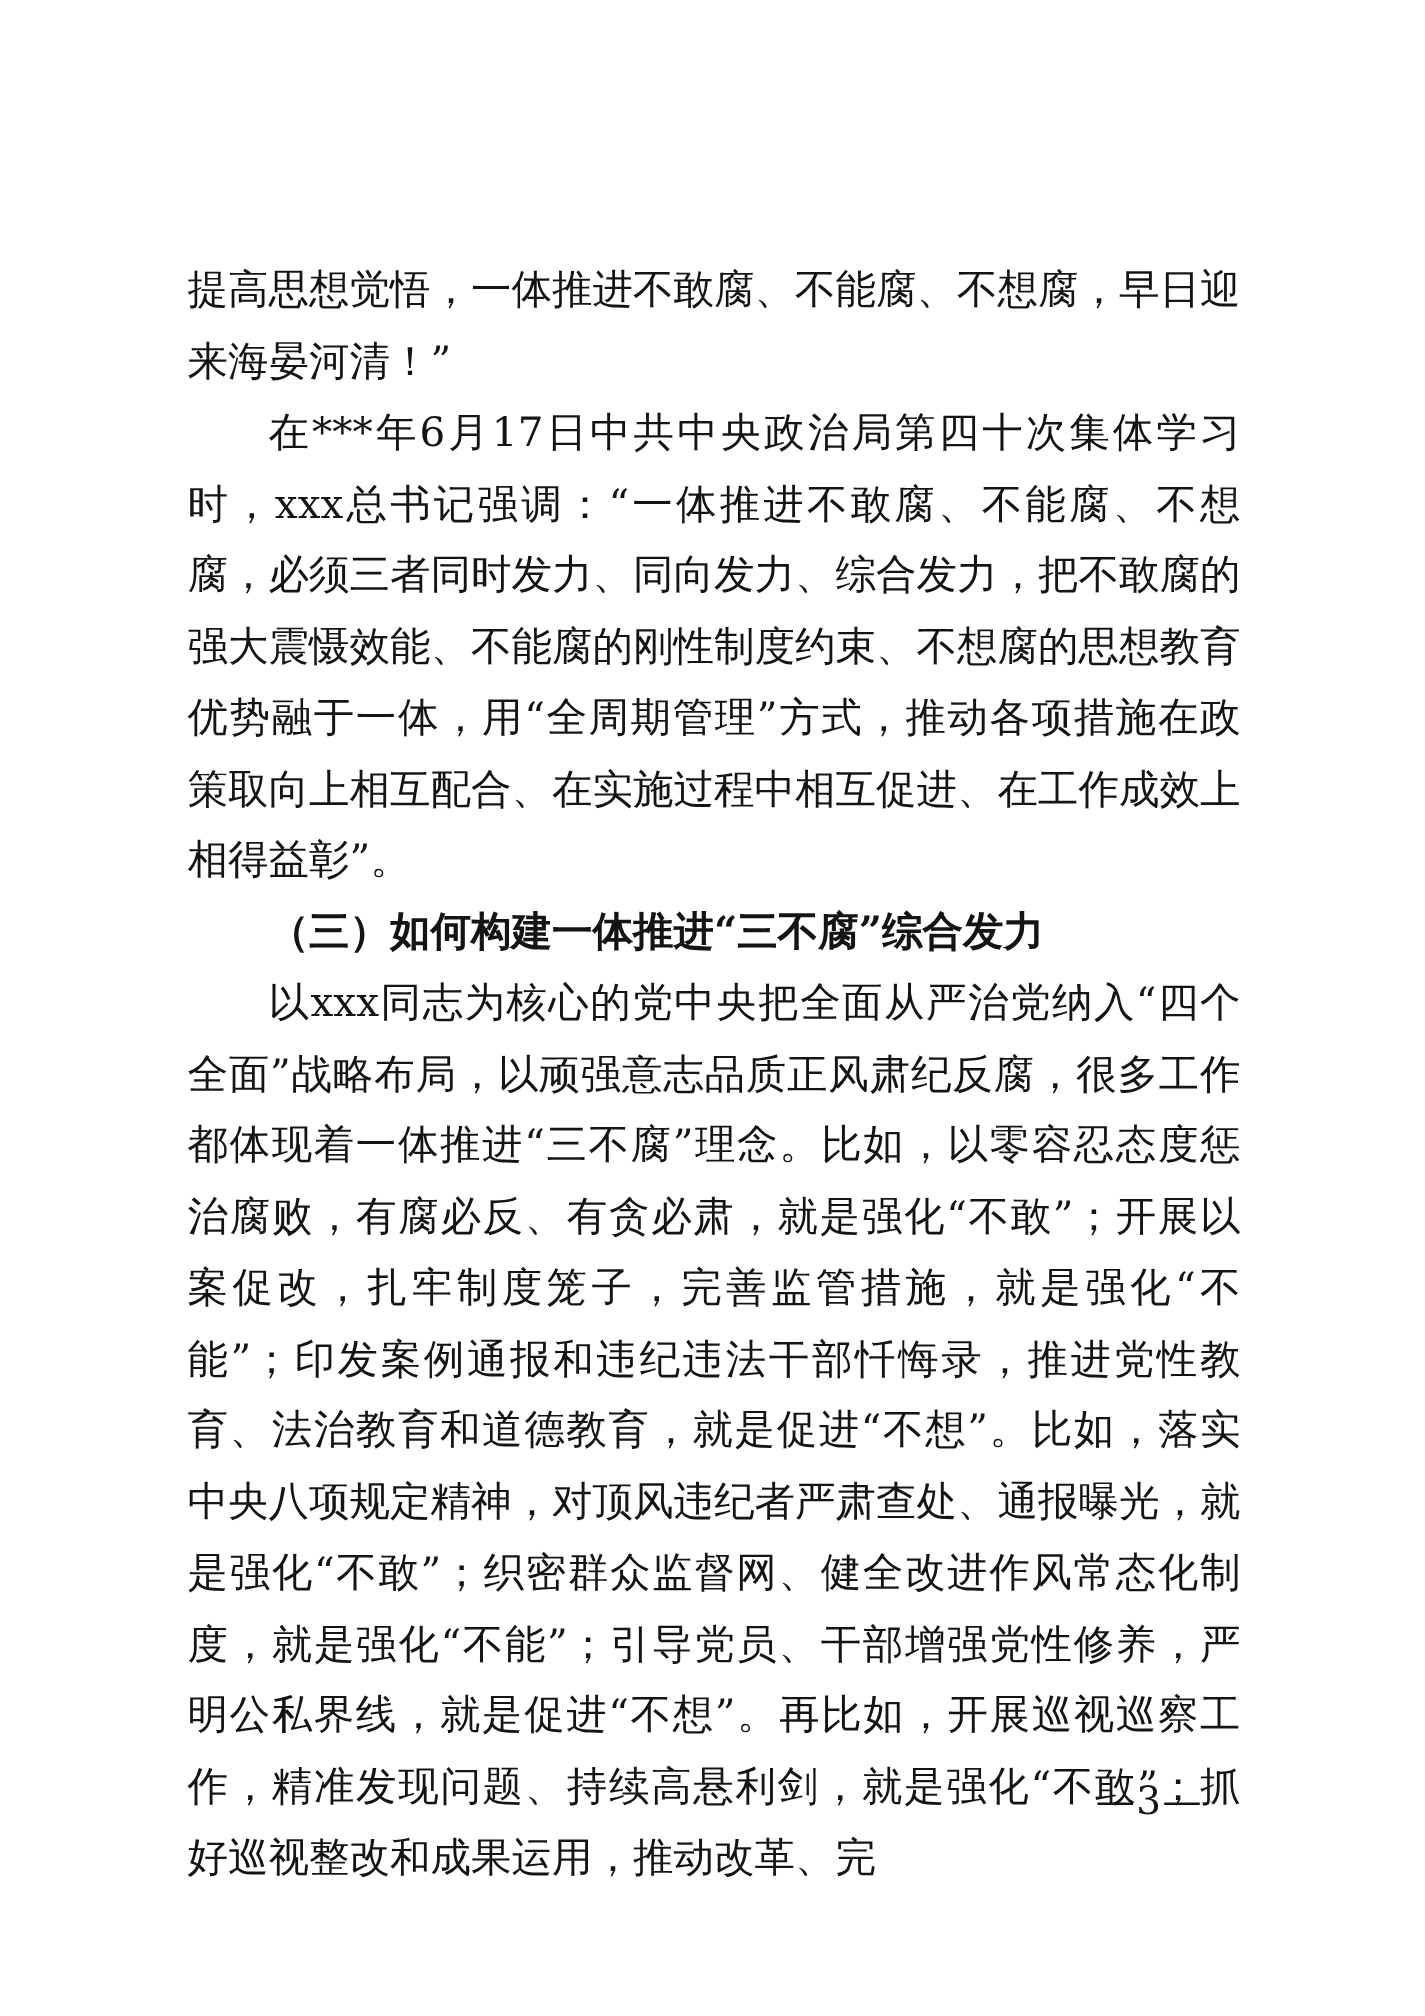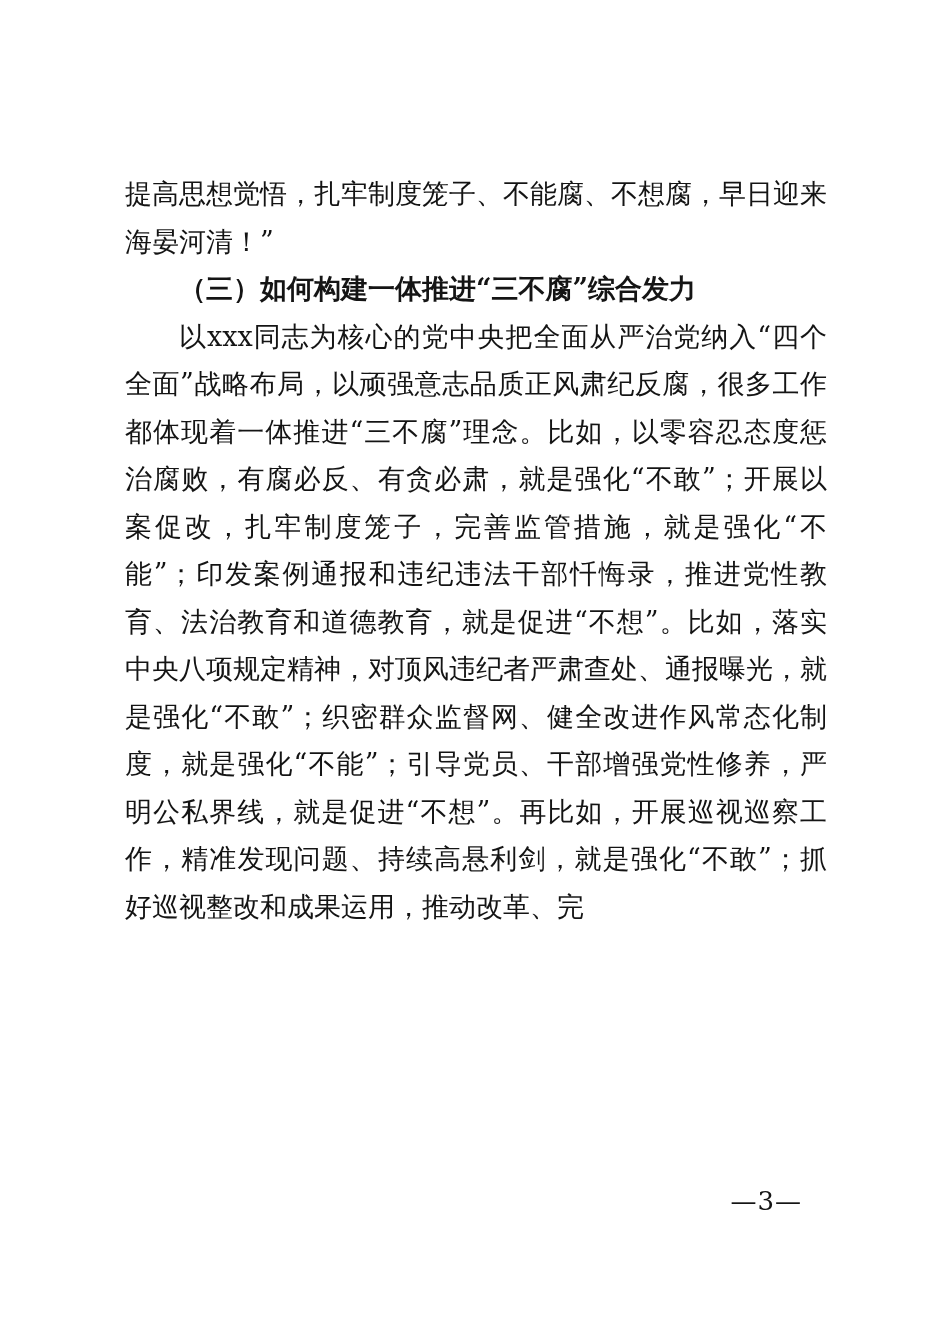--- a/index.html
+++ b/index.html
@@ -44,18 +44,19 @@
     line-height: 30px;
     letter-spacing: 1px;
     color: #141414;
   }
 </style>
 </head>
 <body>
 
 <div class="page">
   <div class="content">
-    <p class="para no-indent">提高思想觉悟，扎牢制度笼子、不能腐、不想腐，早日迎来海晏河清！”</p>
+    <p class="para no-indent">提高思想觉悟，一体推进不敢腐、不能腐、不想腐，早日迎来海晏河清！”</p>
+    <p class="para">在***年6月17日中共中央政治局第四十次集体学习时，xxx总书记强调：“一体推进不敢腐、不能腐、不想腐，必须三者同时发力、同向发力、综合发力，把不敢腐的强大震慑效能、不能腐的刚性制度约束、不想腐的思想教育优势融于一体，用“全周期管理”方式，推动各项措施在政策取向上相互配合、在实施过程中相互促进、在工作成效上相得益彰”。</p>
     <p class="para heading">（三）如何构建一体推进“三不腐”综合发力</p>
     <p class="para">以xxx同志为核心的党中央把全面从严治党纳入“四个全面”战略布局，以顽强意志品质正风肃纪反腐，很多工作都体现着一体推进“三不腐”理念。比如，以零容忍态度惩治腐败，有腐必反、有贪必肃，就是强化“不敢”；开展以案促改，扎牢制度笼子，完善监管措施，就是强化“不能”；印发案例通报和违纪违法干部忏悔录，推进党性教育、法治教育和道德教育，就是促进“不想”。比如，落实中央八项规定精神，对顶风违纪者严肃查处、通报曝光，就是强化“不敢”；织密群众监督网、健全改进作风常态化制度，就是强化“不能”；引导党员、干部增强党性修养，严明公私界线，就是促进“不想”。再比如，开展巡视巡察工作，精准发现问题、持续高悬利剑，就是强化“不敢”；抓好巡视整改和成果运用，推动改革、完</p>
   </div>
   <div class="page-number">—3—</div>
 </div>
 
 </body></html>

